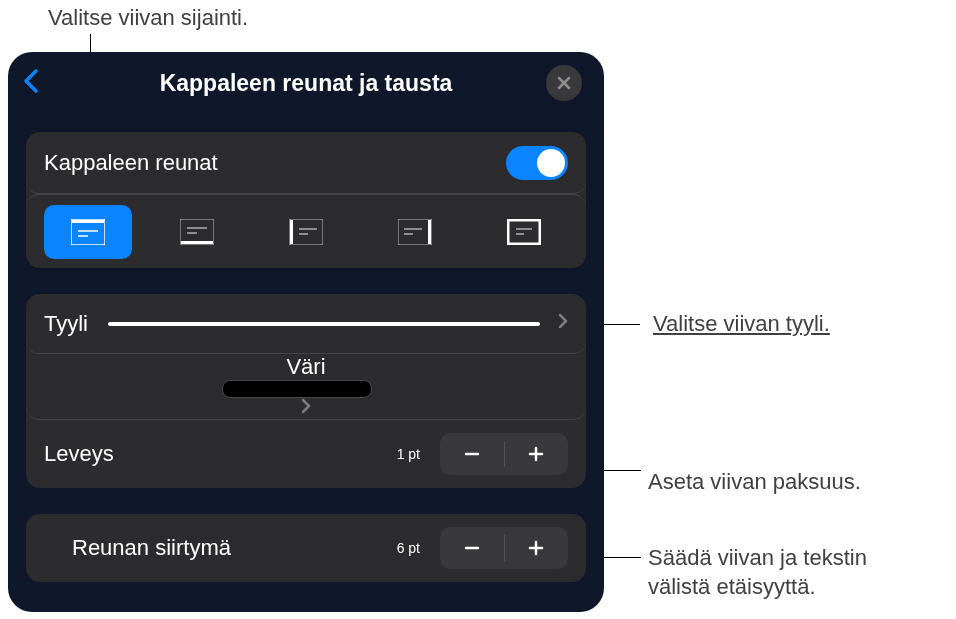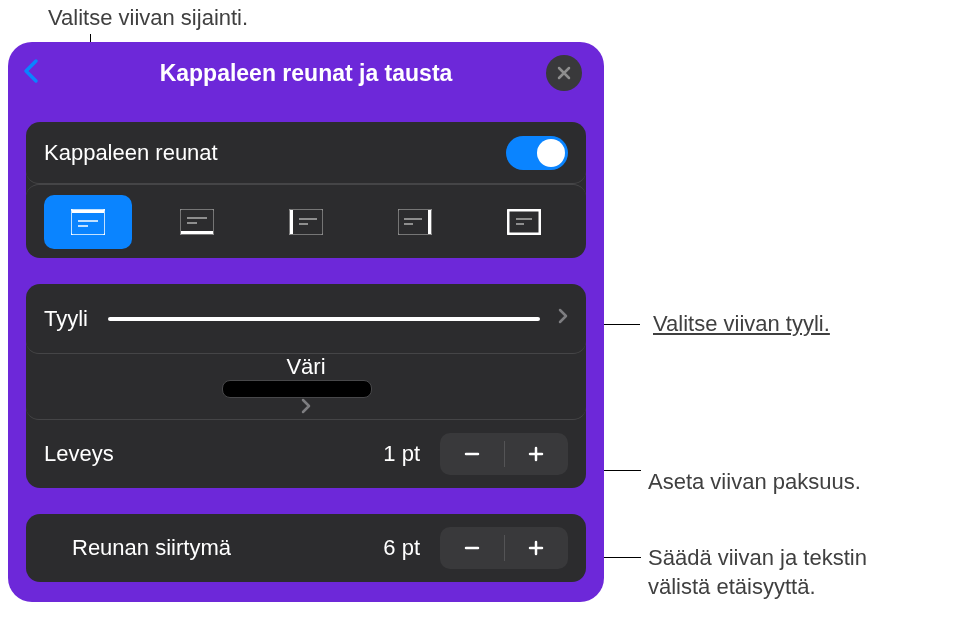--- a/index.html
+++ b/index.html
@@ -23,24 +23,24 @@
       background: #000;
     }
     .callout-line-h {
       position: absolute;
       height: 1px;
       background: #000;
     }
     .panel {
       position: absolute;
       left: 8px;
-      top: 42px;
+      top: 52px;
       width: 596px;
       height: 560px;
-      background: #6d28d9;
+      background: #0f172a;
       border-radius: 24px;
       overflow: hidden;
     }
     .panel-header {
       height: 62px;
       display: flex;
       align-items: center;
       justify-content: center;
       position: relative;
     }
@@ -143,21 +143,21 @@
     }
     .color-swatch {
       width: 150px;
       height: 36px;
       background: #000;
       border-radius: 8px;
       border: 1px solid #48484a;
       margin-right: 18px;
     }
     .value-display {
-      font-size: 22px;
+      font-size: 14px;
       color: #fff;
       margin-right: 20px;
       min-width: 45px;
       text-align: right;
     }
     .stepper {
       display: flex;
       width: 128px;
       height: 42px;
       background: #39393b;
@@ -254,21 +254,21 @@
               <rect x="1" y="1" width="32" height="24" fill="none" stroke="#fff" stroke-width="3" rx="1"></rect>
               <rect x="9" y="9" width="16" height="2" fill="#8e8e8e"></rect>
               <rect x="9" y="14" width="8" height="2" fill="#8e8e8e"></rect>
             </svg>
           </div>
         </div>
       </div>
     </div>
 
     <div class="section">
-      <div class="row" style="height:70px;text-align:right;">
+      <div class="row" style="height:60px;text-align:right;">
         <div>Tyyli</div>
         <div class="style-preview"></div>
         <div class="chevron">
           <svg width="10" height="16" viewBox="0 0 10 16">
               <path d="M2 2 L8 8 L2 14" stroke="#7d7d80" stroke-width="2.5" fill="none" stroke-linecap="round" stroke-linejoin="round"></path>
             </svg>
         </div>
       </div>
       <div class="row" style="height:66px;flex-direction:column;">
         <div class="row-label">Väri</div>

